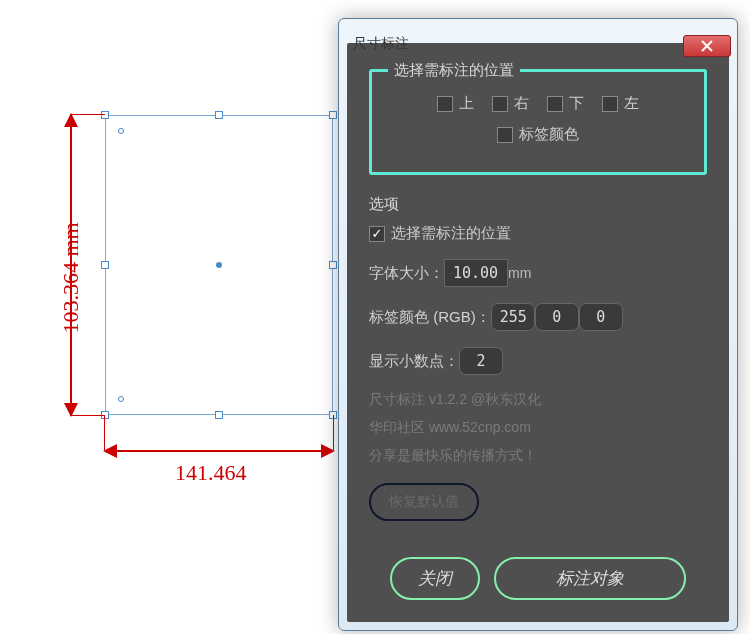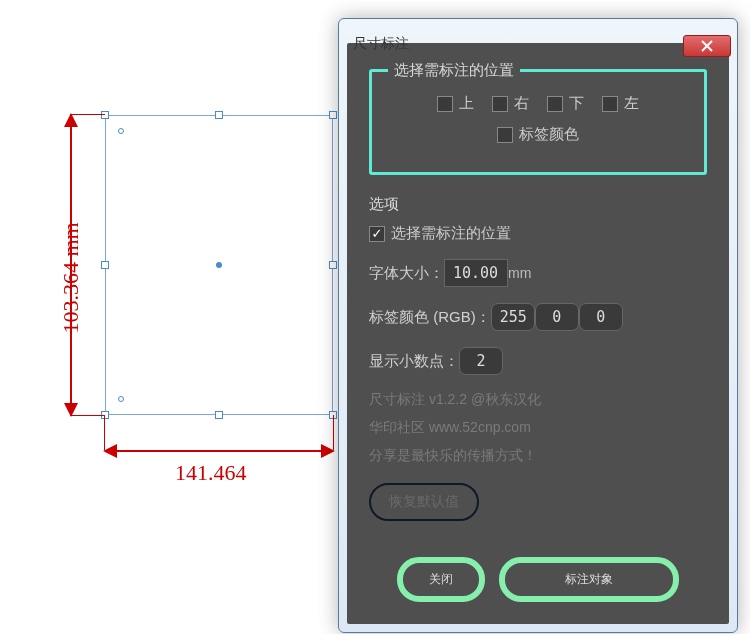--- a/index.html
+++ b/index.html
@@ -246,26 +246,27 @@
     }
     
     .btn-row {
       display: flex;
       gap: 14px;
       justify-content: center;
       margin-top: 36px;
     }
     .action-btn {
       padding: 8px 26px;
-      border: 6px solid #86efac;
+      border: 2px solid #86efac;
       border-radius: 22px;
       background: transparent;
       color: #ddd;
-      font-size: 12px;
+      font-size: 17px;
       cursor: pointer;
+      font-style: italic;
     }
     .action-btn.primary {
       padding: 8px 60px;
     }
   </style>
 </head>
 <body>
 
 <div class="canvas-area">
   <div class="selected-rect">

